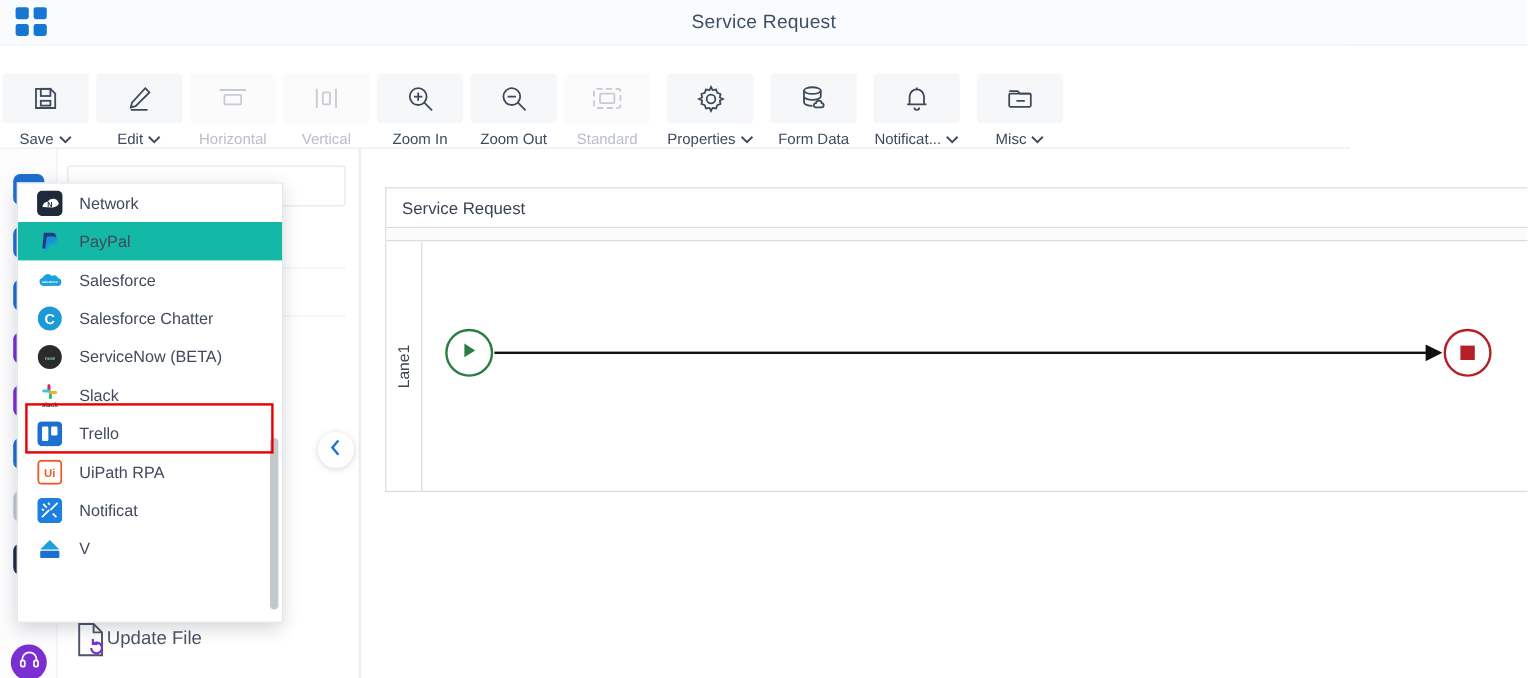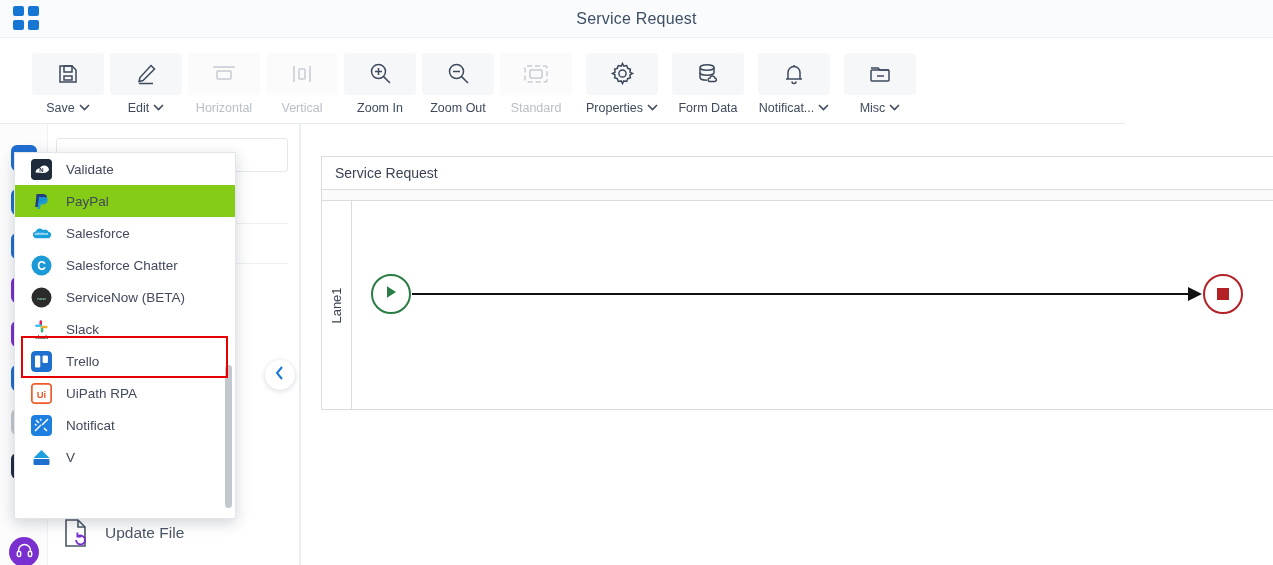--- a/index.html
+++ b/index.html
@@ -27,21 +27,21 @@
   .grid-icon i { display: block; background: #1676d4; border-radius: 2px; }
   .titlebar-title {
     width: 100%; text-align: center;
     font-size: 16px; color: #3d4f66; letter-spacing: .2px;
   }
 
   
   .toolbar {
     position: absolute; top: 38px; left: 0; width: 1125px; height: 86px;
     background: #fff; border-bottom: 1px solid #e7eaee;
-    display: flex; align-items: center; padding-left: 30px; gap: 2px;
+    display: flex; align-items: flex-end; gap: 2px;
   }
   .tb-item {
     width: 76px; padding-top: 6px;
     display: flex; flex-direction: column; align-items: center;
     cursor: pointer; user-select: none;
   }
   .tb-item .tb-icon {
     width: 72px; height: 42px; background: #f6f7f9; border-radius: 4px;
     display: flex; align-items: center; justify-content: center;
     color: #3e4a5c;
@@ -75,21 +75,21 @@
   }
   .palette-search {
     position: absolute; left: 8px; top: 14px; width: 232px; height: 34px;
     background: #fff; border: 1px solid #e4e7eb; border-radius: 3px;
   }
   .palette-row {
     position: absolute; left: 8px; width: 232px; height: 40px;
     border-bottom: 1px solid #eef0f3;
   }
   .palette-entry {
-    position: absolute; display: flex; align-items: center; gap: 16px;
+    position: absolute; display: flex; align-items: center; 
     color: #4c5565; font-size: 15.5px; cursor: pointer;
   }
   .upd-icon { width: 26px; height: 30px; position: relative; }
 
   
   .collapse-btn {
     position: absolute; left: 265px; top: 360px; width: 30px; height: 30px;
     background: #fff; border-radius: 50%;
     box-shadow: 0 1px 5px rgba(40,50,70,.20);
     display: flex; align-items: center; justify-content: center;
@@ -110,21 +110,21 @@
     background: #fff; border: 1px solid #e2e5e9;
     box-shadow: 0 4px 14px rgba(30,40,60,.20);
     overflow: hidden; z-index: 30;
   }
   .dd-list { position: relative; }
   .dd-item {
     height: 32px; display: flex; align-items: center; gap: 14px;
     padding-left: 16px; font-size: 13.5px; color: #41495a;
     cursor: pointer; position: relative;
   }
-  .dd-item.hovered { background: #84cc16; }
+  .dd-item.hovered { background: #14b8a6; }
   .dd-icon {
     width: 21px; height: 21px; flex: 0 0 21px;
     display: flex; align-items: center; justify-content: center;
     font-size: 9px; font-weight: bold; color: #fff;
     border-radius: 4px; overflow: hidden;
   }
   .dd-scroll {
     position: absolute; right: 3px; top: 212px; width: 7px; height: 143px;
     background: #c3c7ce; border-radius: 4px;
   }
@@ -434,21 +434,21 @@
     <div class="dd-list">
 
       <div class="dd-item">
         <span class="dd-icon" style="background:#1f2b3a">
           <svg width="21" height="21" viewBox="0 0 21 21">
               <rect width="21" height="21" rx="5" fill="#1f2b3a"></rect>
               <path d="M4.5 13.5c0-2.4 2-4.3 4.4-4.3.8-1.6 2.5-2.6 4.3-2.6 2.6 0 4.6 1.9 4.8 4.3-1.2 1.8-3.3 3-5.7 3z" fill="#fff"></path>
               <text x="10.5" y="13.4" font-size="6" fill="#1f2b3a" text-anchor="middle" font-family="sans-serif" font-weight="bold">N</text>
             </svg>
         </span>
-        <span>Validate</span>
+        <span>Network</span>
       </div>
 
       <div class="dd-item hovered">
         <span class="dd-icon" style="background:transparent">
           <svg width="21" height="21" viewBox="0 0 21 21">
             <path d="M5.5 3h6.2c3 0 4.6 1.6 4.2 4.1-.4 2.6-2.4 4.1-5.2 4.1H8.6L7.8 16H4.2z" fill="#253b80"></path>
             <path d="M8 6h5.2c2.6 0 3.9 1.4 3.5 3.7-.4 2.4-2.2 3.8-4.8 3.8h-2.2l-.8 4.5H6.3z" fill="#179bd7" opacity=".9"></path>
           </svg>
         </span>
         <span>PayPal</span>

